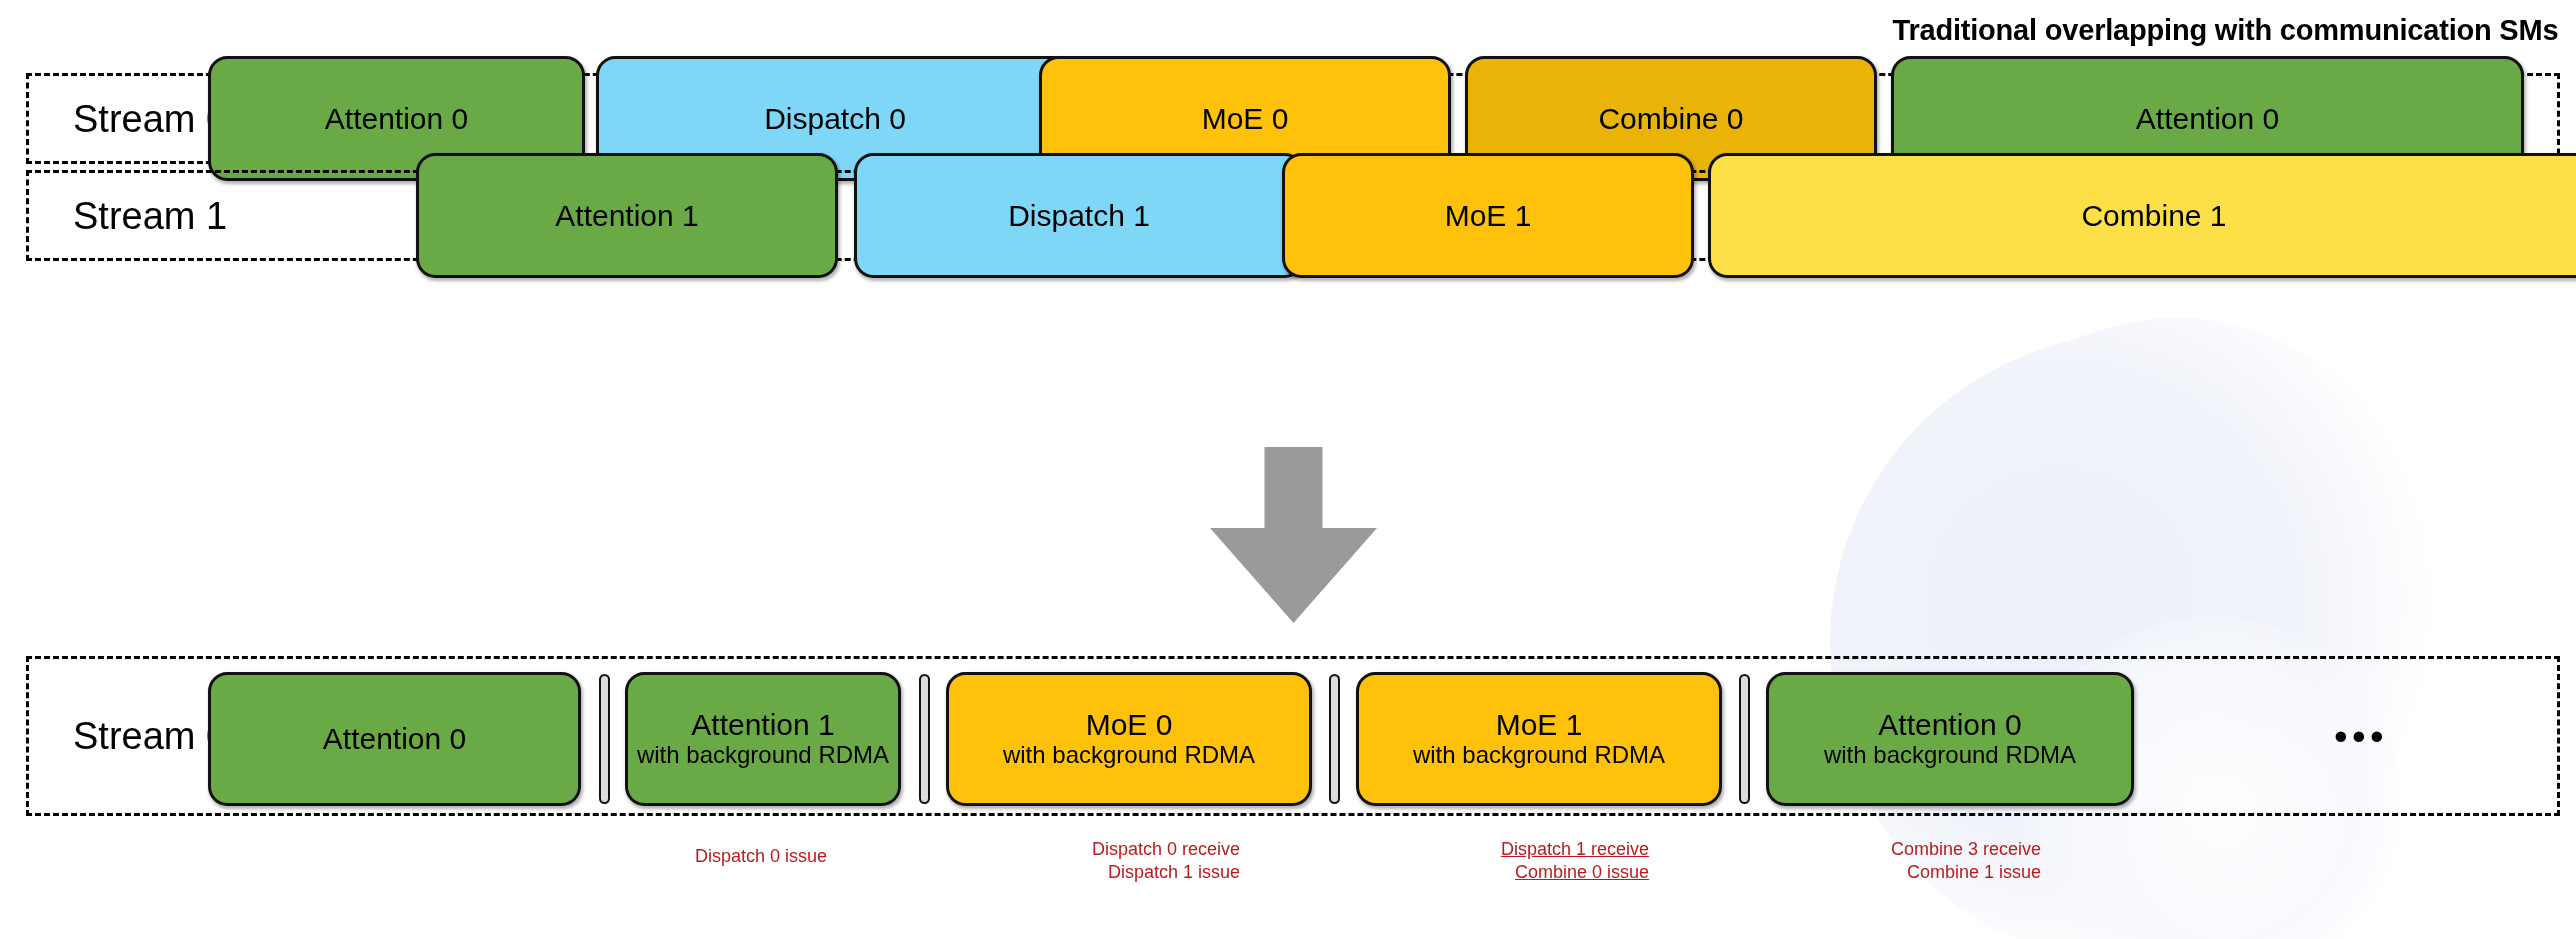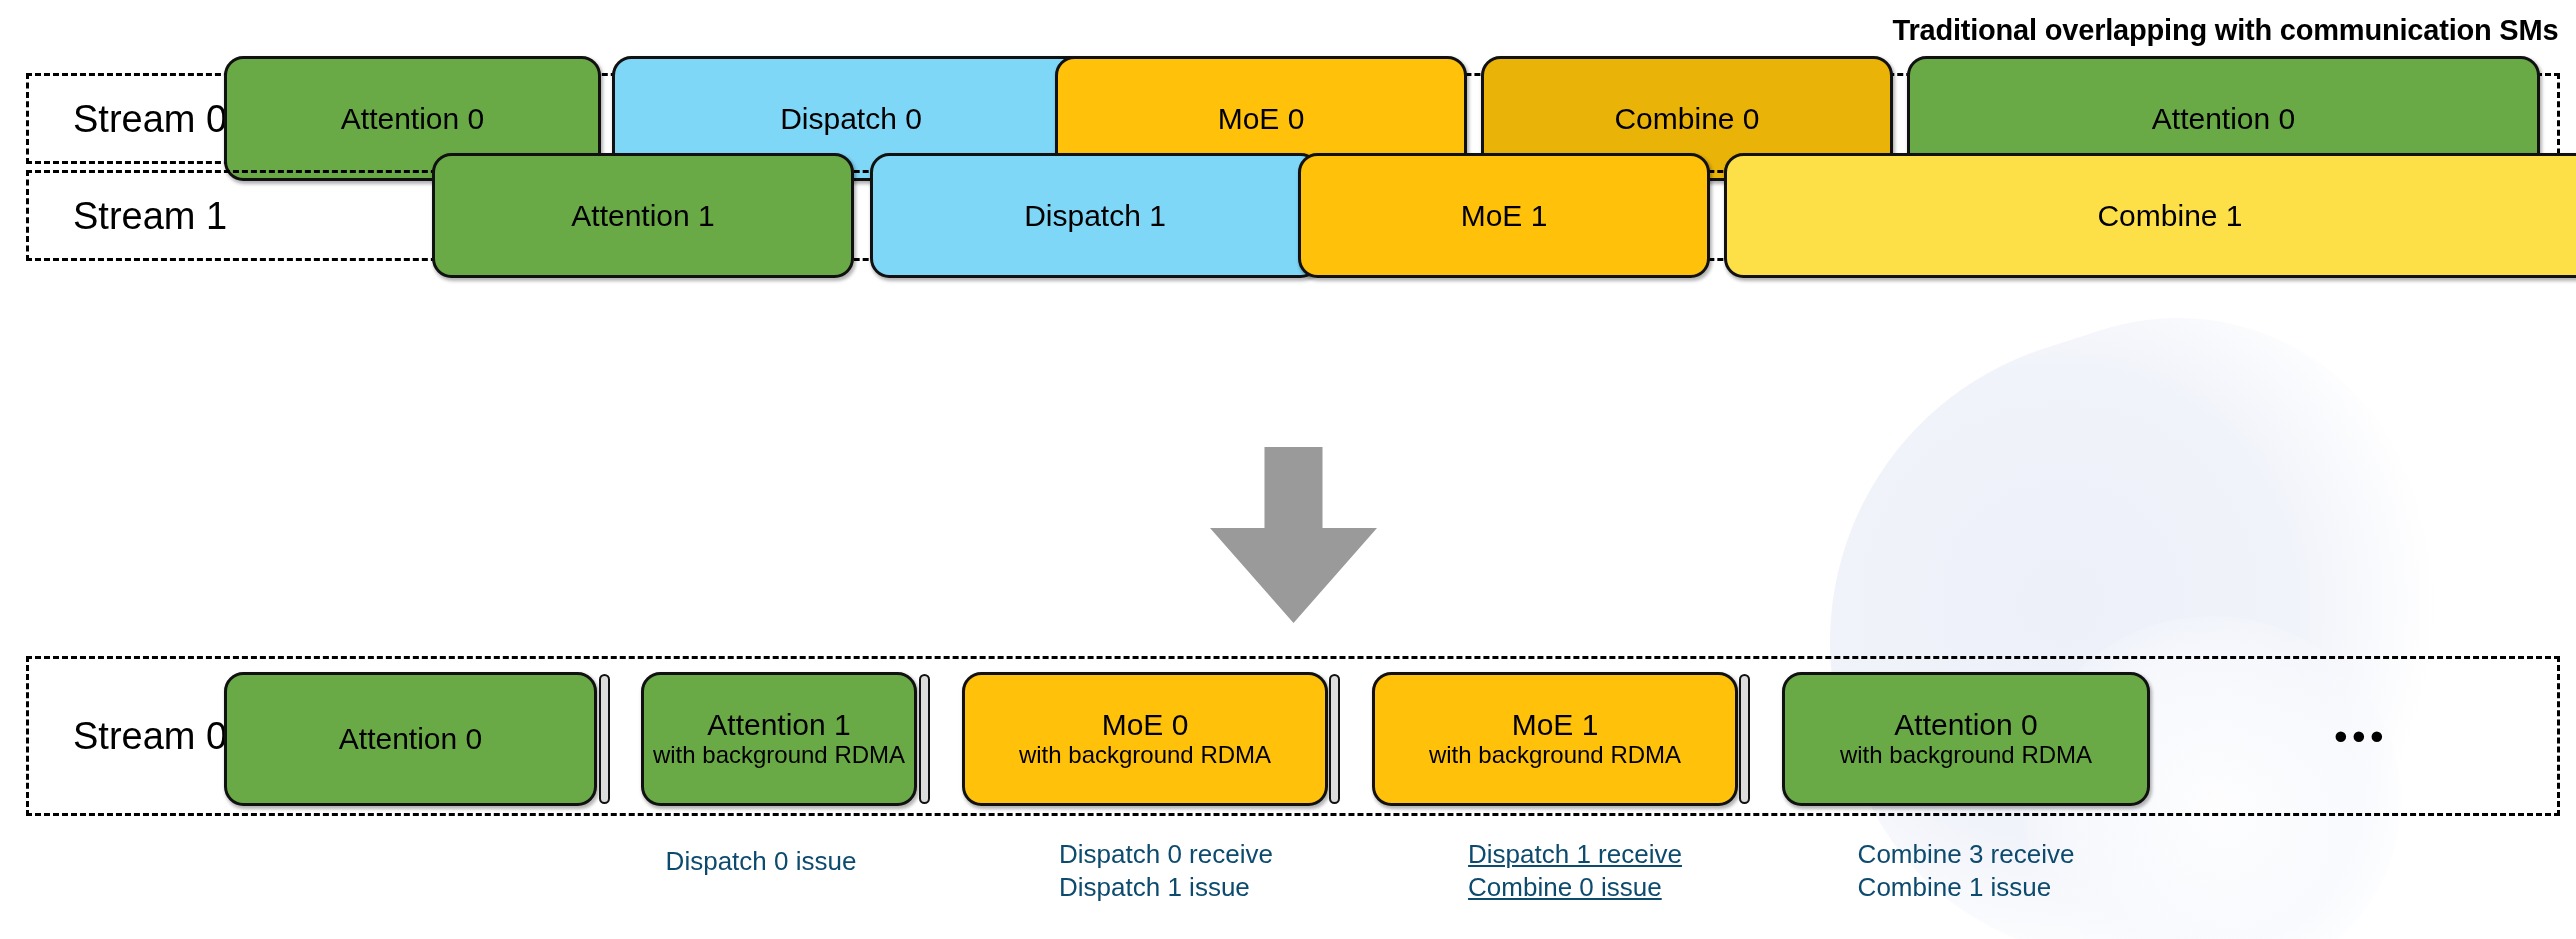--- a/index.html
+++ b/index.html
@@ -85,21 +85,20 @@
     box-sizing: border-box;
     border: 3.5px solid #111111;
     border-radius: 19.4px;
     display: flex;
     flex-direction: column;
     align-items: center;
     justify-content: center;
     color: #000000;
     box-shadow: 1.8px 2.6px 3.5px rgba(0,0,0,.30);
     overflow: hidden;
-    margin-left: 16px;
   }
   .task-box .main-label {
     font-size: 30px;
     line-height: 1.06;
     white-space: nowrap;
   }
   .task-box .sub-label {
     font-size: 24px;
     line-height: 1.12;
     white-space: nowrap;
@@ -126,23 +125,23 @@
   #arrow-wrap {
     position: absolute;
     left: 1210px;
     top: 447px;
     width: 167px;
     height: 176px;
   }
 
   .caption {
     position: absolute;
-    font-size: 26px;
-    color: #0c4a6e;
-    text-align: left;
+    font-size: 18px;
+    color: #b91c1c;
+    text-align: right;
     line-height: 1.25;
     white-space: pre-line;
     transform: translateX(-50%);
   }
 </style>
 </head>
 <body>
 
 <div id="page">
 

